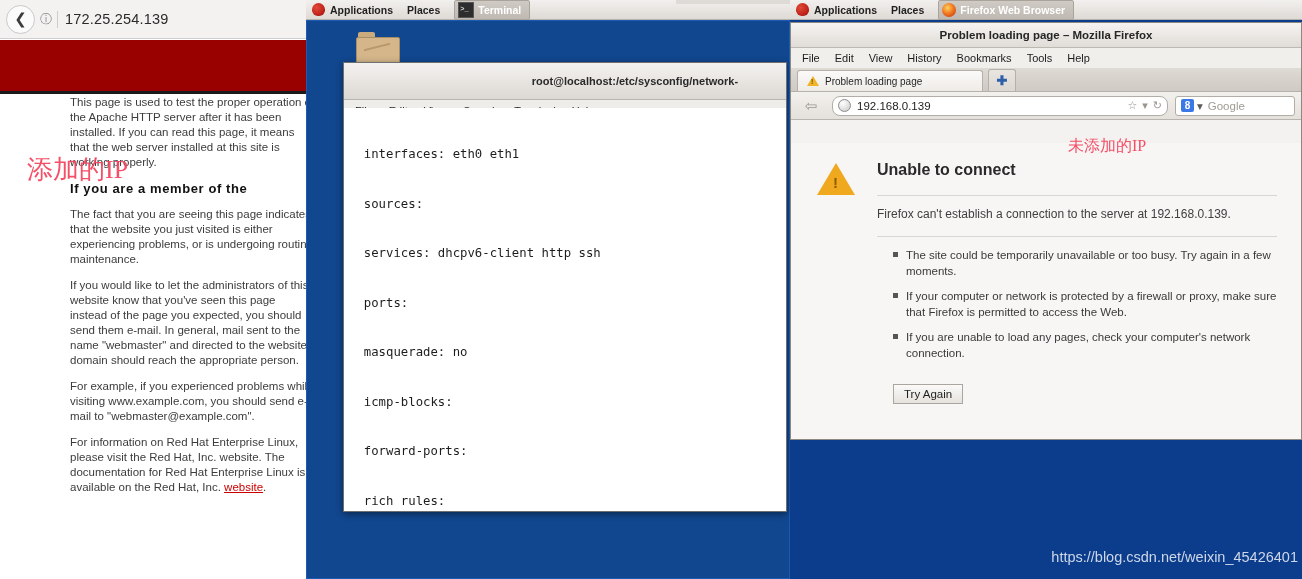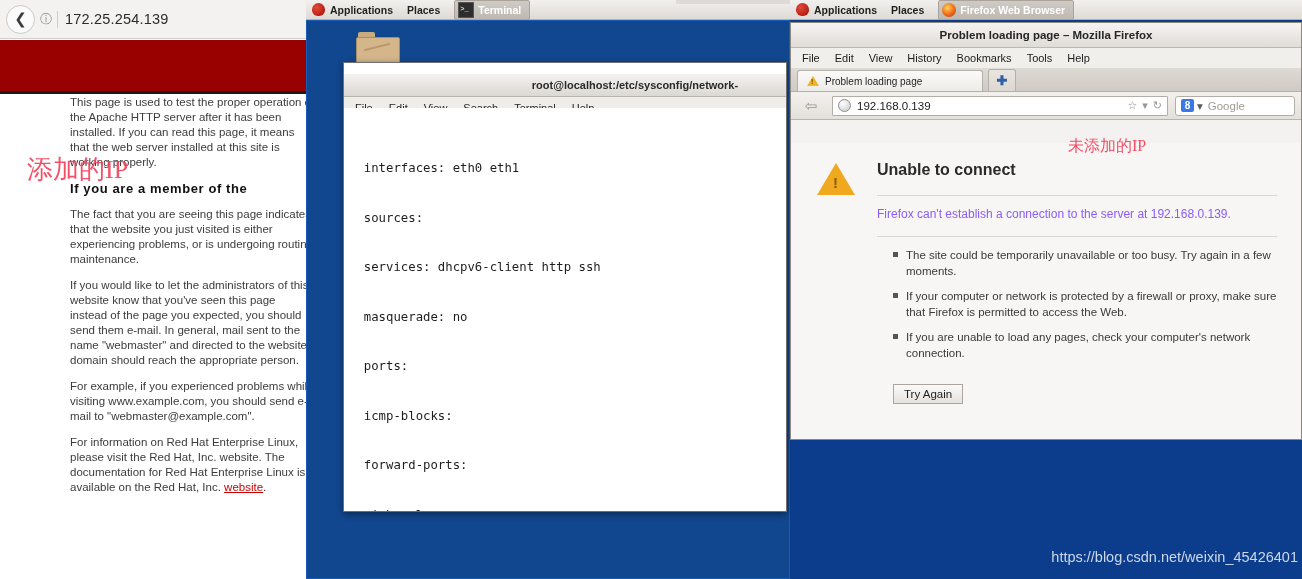--- a/index.html
+++ b/index.html
@@ -96,37 +96,37 @@
   #folder-icon .f-fold { position:absolute; left:8px; top:14px; width:26px; height:13px; border-top:2px solid #b9996c; transform: skewY(-14deg);}
 
   
   #terminal {
     position: absolute; left: 343px; top: 62px; width: 442px; height: 448px;
     background: #ffffff; border: 1px solid #6f6f6f;
     box-shadow: 0 2px 7px rgba(0,0,0,.45);
     overflow: hidden;
   }
   #term-title {
-    height: 23px; background: linear-gradient(#f4f2f0, #dcd8d3);
+    height: 37px; background: linear-gradient(#f4f2f0, #dcd8d3);
     border-bottom: 1px solid #b9b4ae;
     display:flex; align-items:center; justify-content:center;
     font-size: 11px; font-weight: bold; color: #2a2a2a;
-    white-space: nowrap; overflow: hidden; padding-left: 140px; box-sizing:border-box;margin-top:11px;
+    white-space: nowrap; overflow: hidden; padding-left: 140px; box-sizing:border-box;
   }
   #term-menu {
     height: 21px; background: #efedea; border-bottom: 1px solid #cdc8c2;
     display: flex; align-items: center; padding-left: 11px; gap: 16px;
     font-size: 11px; color: #262626;
   }
   #term-body {
     position:absolute; left:0; top:45px; right:0; bottom:0;
     background:#ffffff; color:#1d1d1d;
     font-family: "DejaVu Sans Mono", "Liberation Mono", monospace;
     font-size: 12.3px; line-height: 16.5px;
-    padding: 19px 0 0 5px; box-sizing: border-box;
+    padding: 5px 0 0 5px; box-sizing: border-box;
     white-space: pre; overflow: hidden;
   }
   #term-body .tline { height: 16.5px; }
   #anno-mid {
     position:absolute; left:517px; top:193px;
     color:#f4425c; font-family:"Liberation Serif", serif; font-size: 22px;
     white-space: nowrap; z-index: 40; opacity:.93;
   }
 
   
@@ -172,21 +172,21 @@
     border-bottom:none; border-radius:3px 3px 0 0;
     display:flex;align-items:center;justify-content:center; color:#2f5fa8; font-size:13px; font-weight:bold;
   }
   #ff-navbar {
     height: 28px; background: linear-gradient(#f3f1ee,#e4e0db);
     border-bottom:1px solid #b9b4ae;
     display:flex; align-items:center; padding: 0 6px; gap:7px; box-sizing:border-box;
   }
   .ff-backfwd { width:28px; color:#9b9790; font-size:15px; text-align:center; flex:none;}
   #ff-urlbox {
-    flex: 1; height: 20px; background:#ffffff; border:1px solid #b2aea7; border-radius:1px;
+    flex: 1; height: 20px; background:#ffffff; border:1px solid #b2aea7; border-radius:8px;
     display:flex; align-items:center; padding: 0 5px; box-sizing:border-box; font-size:11.5px; color:#1c1c1c;
   }
   .globe-ico {
     width:11px;height:11px;border-radius:50%; border:1px solid #8d8d8d;
     background: radial-gradient(circle at 35% 30%, #fff, #c8c8c8); margin-right:6px; flex:none;
   }
   .url-right { margin-left:auto; display:flex; align-items:center; gap:5px; color:#9a968f; font-size:11px;}
   #ff-searchbox {
     width: 120px; height: 20px; background:#ffffff; border:1px solid #b2aea7; border-radius:3px;
     display:flex; align-items:center; padding: 0 5px; box-sizing:border-box; font-size:11.5px; color:#a09c95;
@@ -203,21 +203,21 @@
     color:#3a3a3a;
   }
   #err-head { display:flex; align-items:flex-start; }
   .err-tri {
     width:0;height:0;border-left:19px solid transparent;border-right:19px solid transparent;
     border-bottom:32px solid #f0a91e; margin: 2px 22px 0 0; flex:none; position:relative;
   }
   .err-tri:after{content:"!";position:absolute;left:-3px;top:11px;font-size:15px;color:#8a5b00;font-weight:bold;}
   #err-title { font-size: 16px; font-weight: bold; color:#2a2a2a; padding-bottom:7px; }
   #err-divider { height:1px; background:#d8d6d3; width: 400px; margin-left: 60px;}
-  #err-desc { margin: 9px 0 0 60px; width: 360px; font-size: 12px; line-height: 18px; color:#8b5cf6;}
+  #err-desc { margin: 9px 0 0 60px; width: 360px; font-size: 12px; line-height: 18px; color:#404040;}
   #err-divider2 { height:1px; background:#d8d6d3; width:400px; margin: 13px 0 0 60px;}
   #err-list { margin: 10px 0 0 76px; padding:0; list-style:none; width: 390px;}
   #err-list li { position:relative; font-size:11.5px; line-height:16px; color:#3a3a3a; margin-bottom: 9px; padding-left: 13px;}
   #err-list li:before { content:""; position:absolute; left:0; top:5px; width:5px;height:5px;background:#555;}
   #try-again {
     margin: 14px 0 0 76px; display:inline-block;
     padding: 3px 10px; font-size: 11.5px; color:#1f1f1f;
     background: linear-gradient(#fbfaf9,#e6e2dd); border:1px solid #aaa59e; border-radius:0;
   }
   #anno-right {
@@ -285,22 +285,22 @@
       <span>Edit</span>
       <span>View</span>
       <span>Search</span>
       <span>Terminal</span>
       <span>Help</span>
     </div>
     <div id="term-body">
       <div class="tline">  interfaces: eth0 eth1</div>
       <div class="tline">  sources:</div>
       <div class="tline">  services: dhcpv6-client http ssh</div>
+      <div class="tline">  ports:</div>
       <div class="tline">  masquerade: no</div>
-      <div class="tline">  ports:</div>
       <div class="tline">  icmp-blocks:</div>
       <div class="tline">  forward-ports:</div>
       <div class="tline">  rich rules:</div>
       
       
       
       
       
       
       

